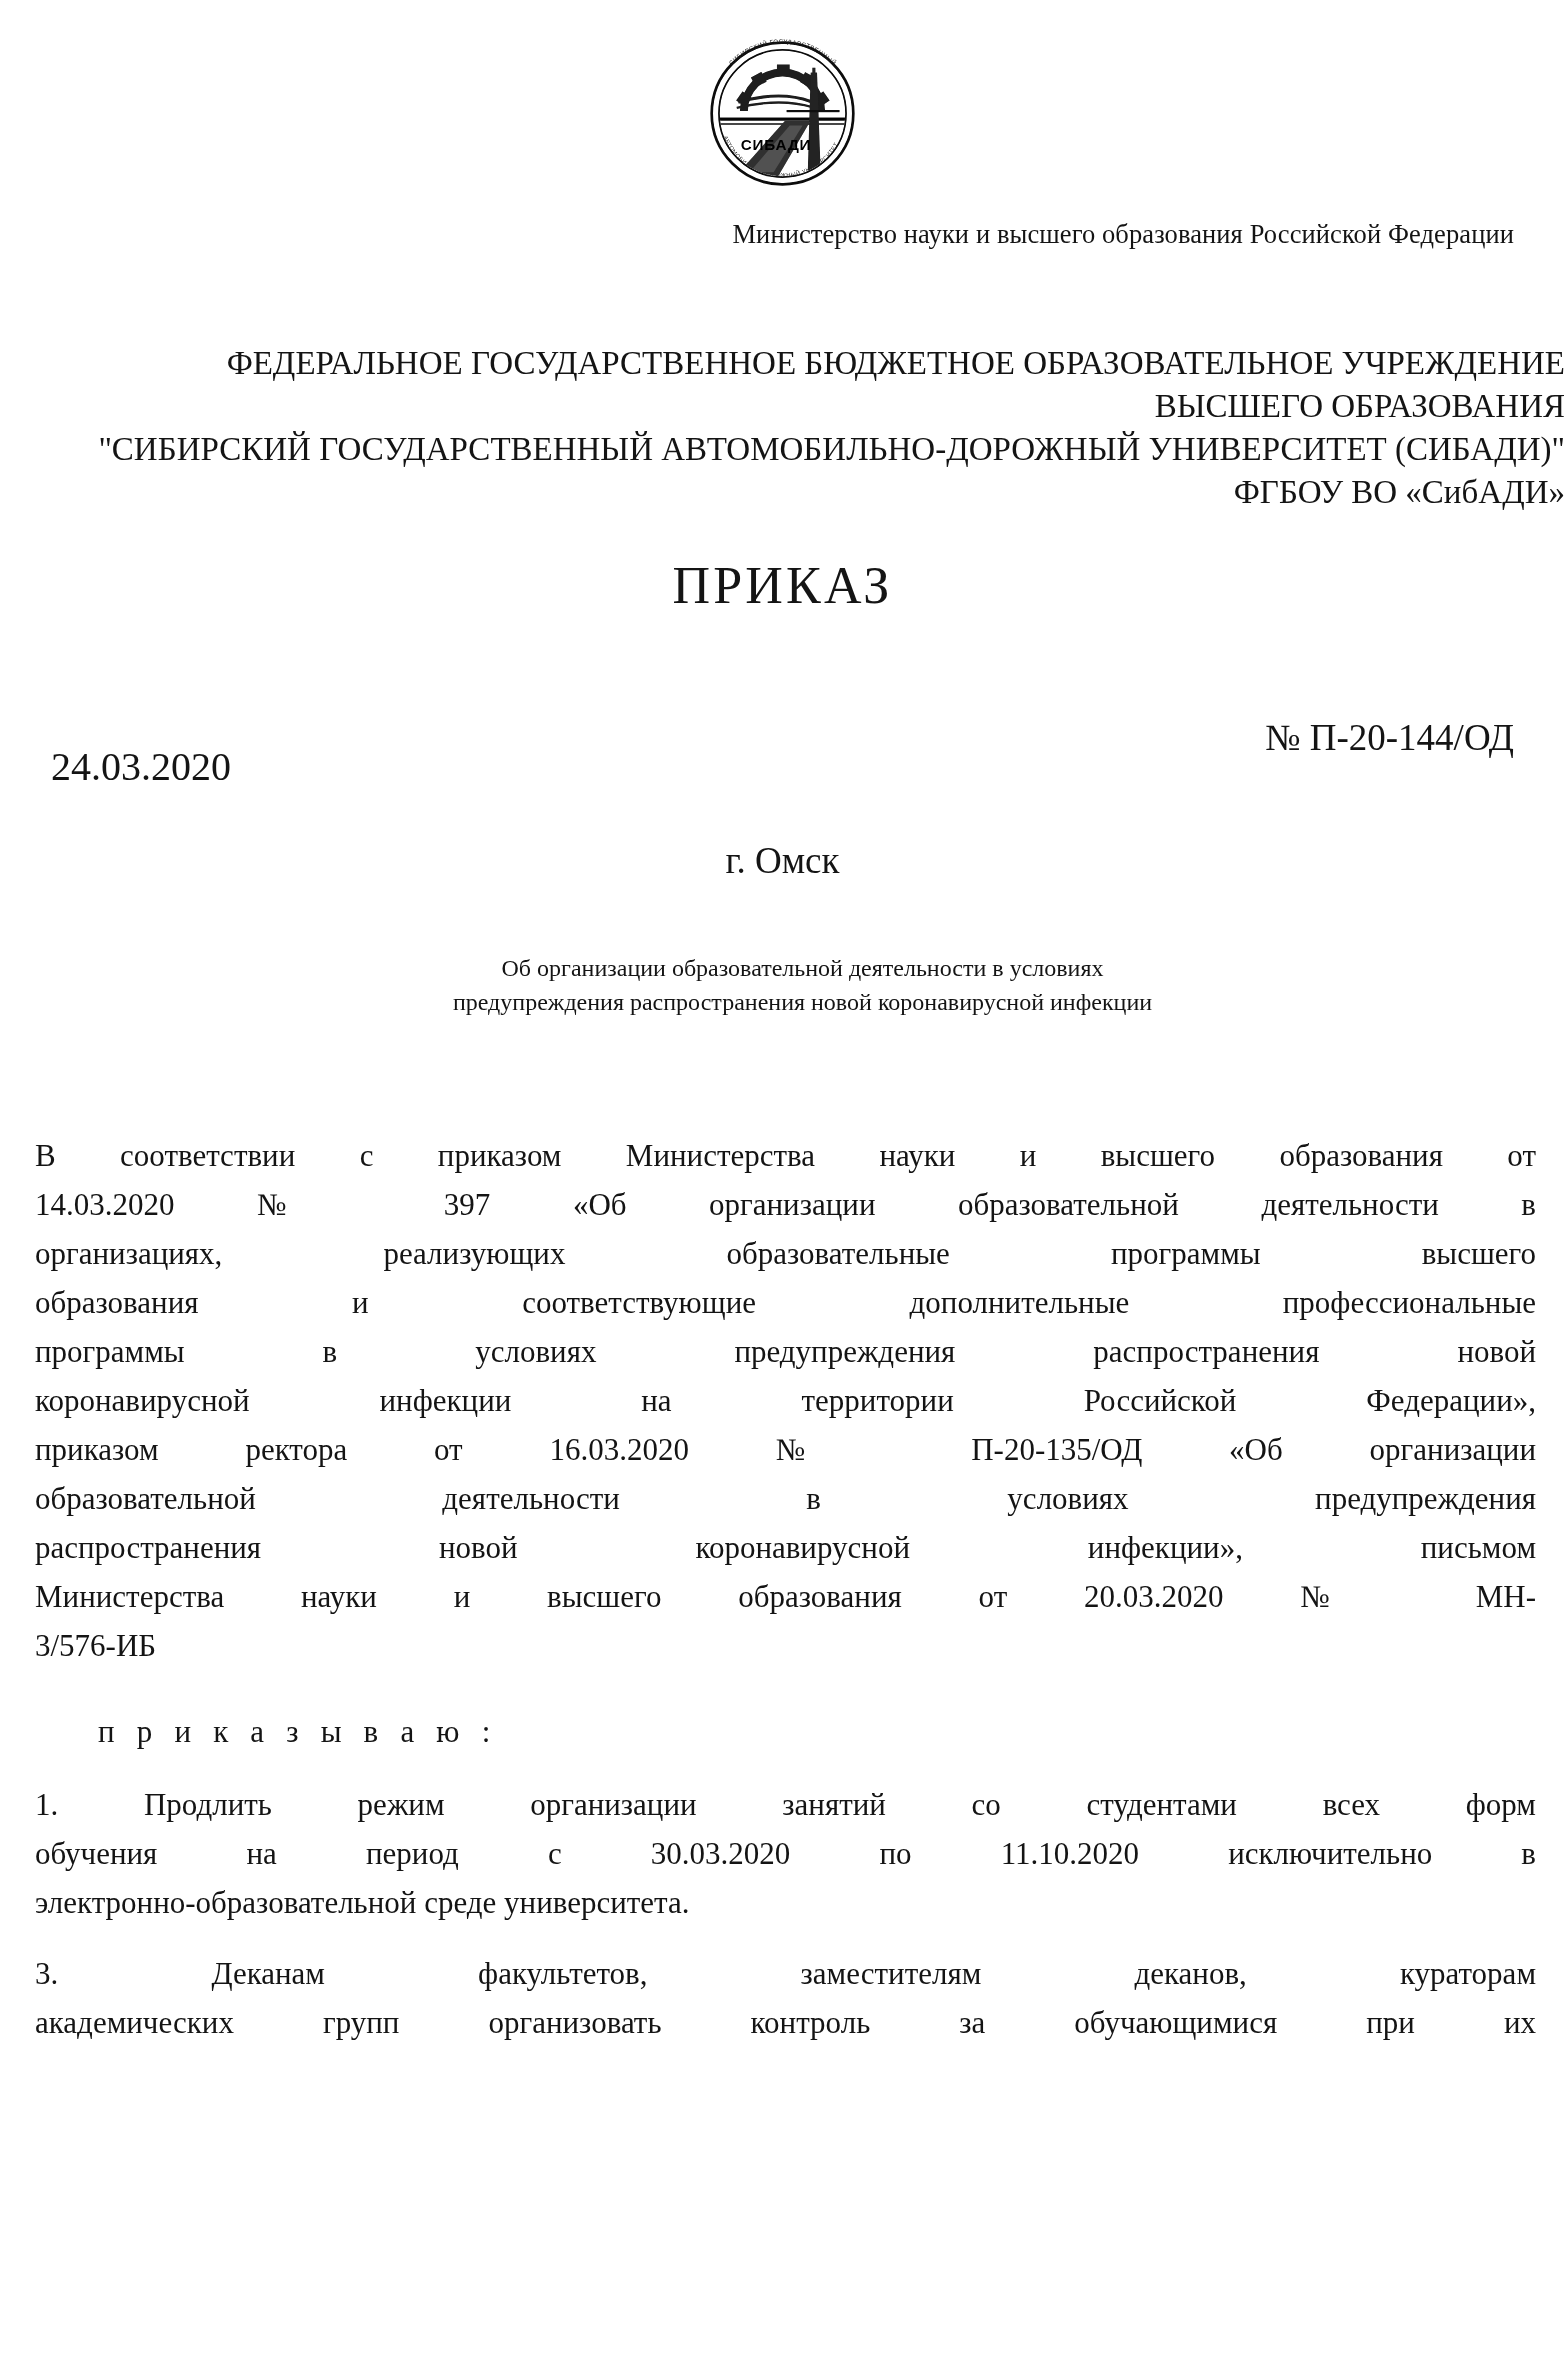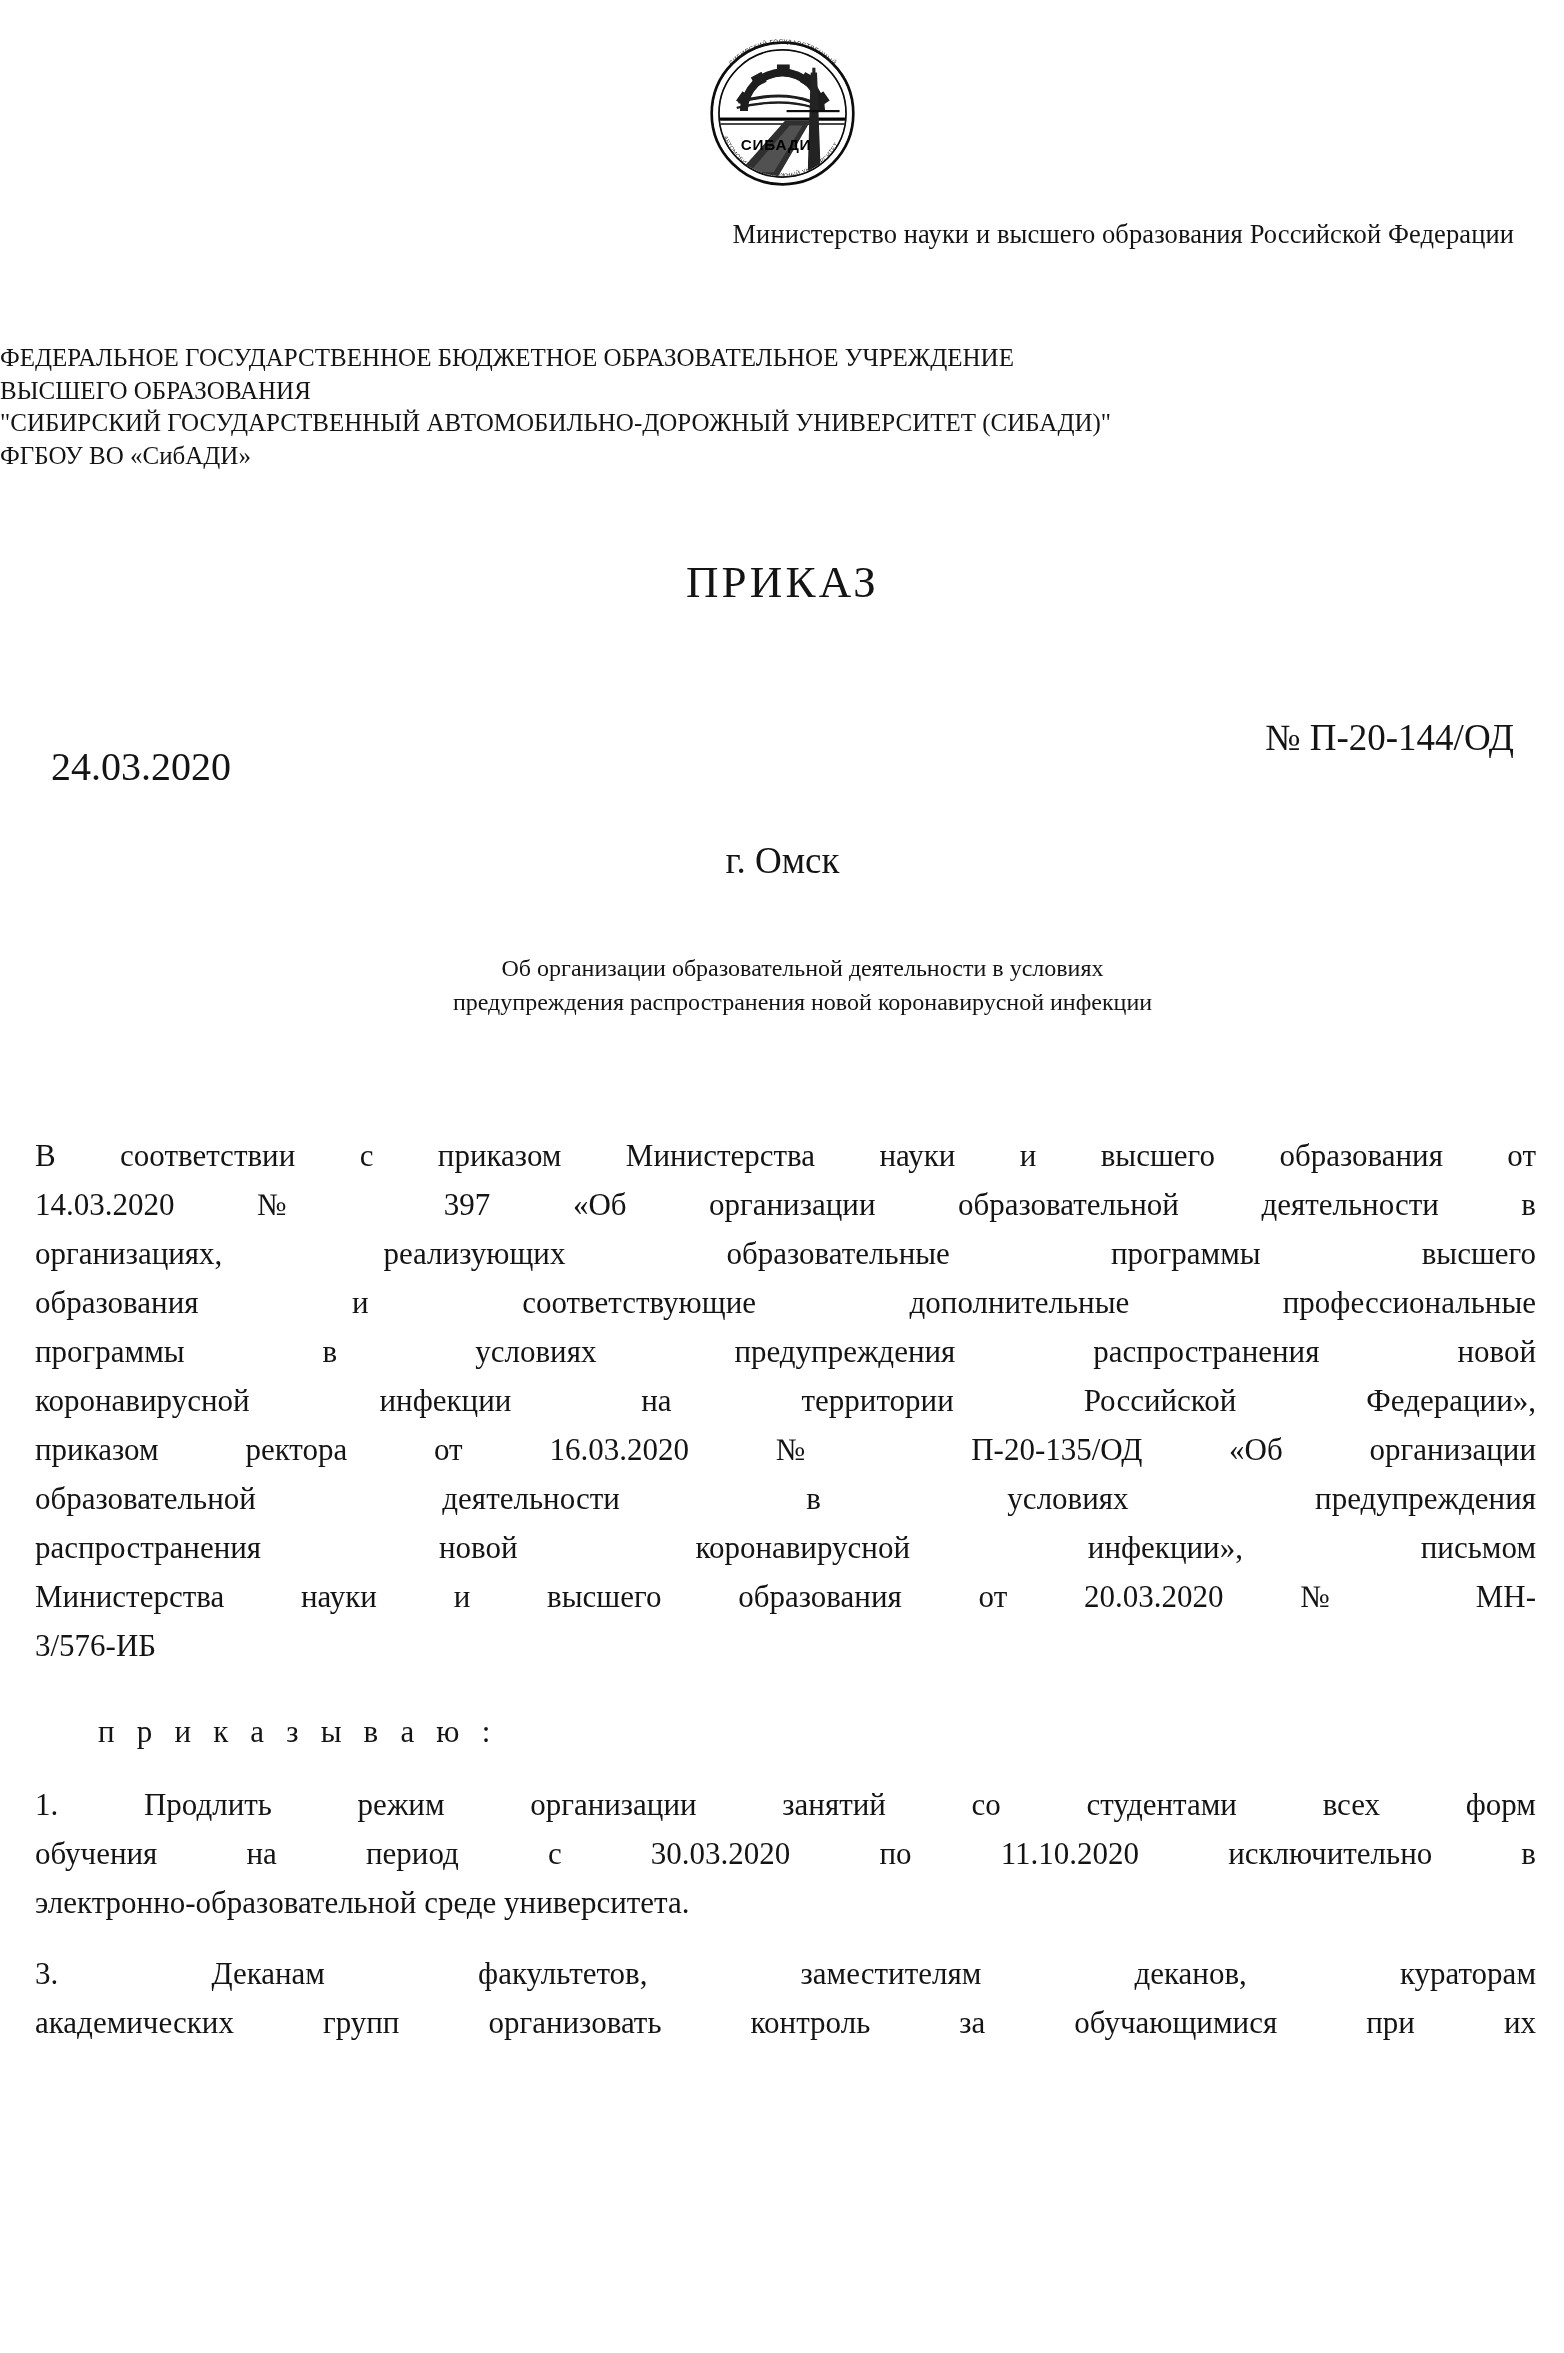--- a/index.html
+++ b/index.html
@@ -55,40 +55,40 @@
     letter-spacing: 0.1px;
     line-height: 1.15;
     white-space: nowrap;
   }
 
   .org-block {
     position: absolute;
     top: 342px;
     left: 0;
     right: 0;
-    text-align: left;
-    font-size: 25px;
+    text-align: right;
+    font-size: 33px;
     line-height: 1.30;
     letter-spacing: 0px;
   }
   .org-block .l {
     white-space: nowrap;
     display: block;
   }
   .org-block .wide {
     
     margin-left: 0px;
   }
 
   .doc-type {
     position: absolute;
     top: 556px;
     left: 0; right: 0;
     text-align: center;
-    font-size: 45px;
+    font-size: 52px;
     letter-spacing: 3.2px;
     font-family: "Liberation Serif", "DejaVu Serif", serif;
   }
 
   .reg-row {
     position: absolute;
     top: 716px;
     left: 51px;
     right: 51px;
     height: 80px;

